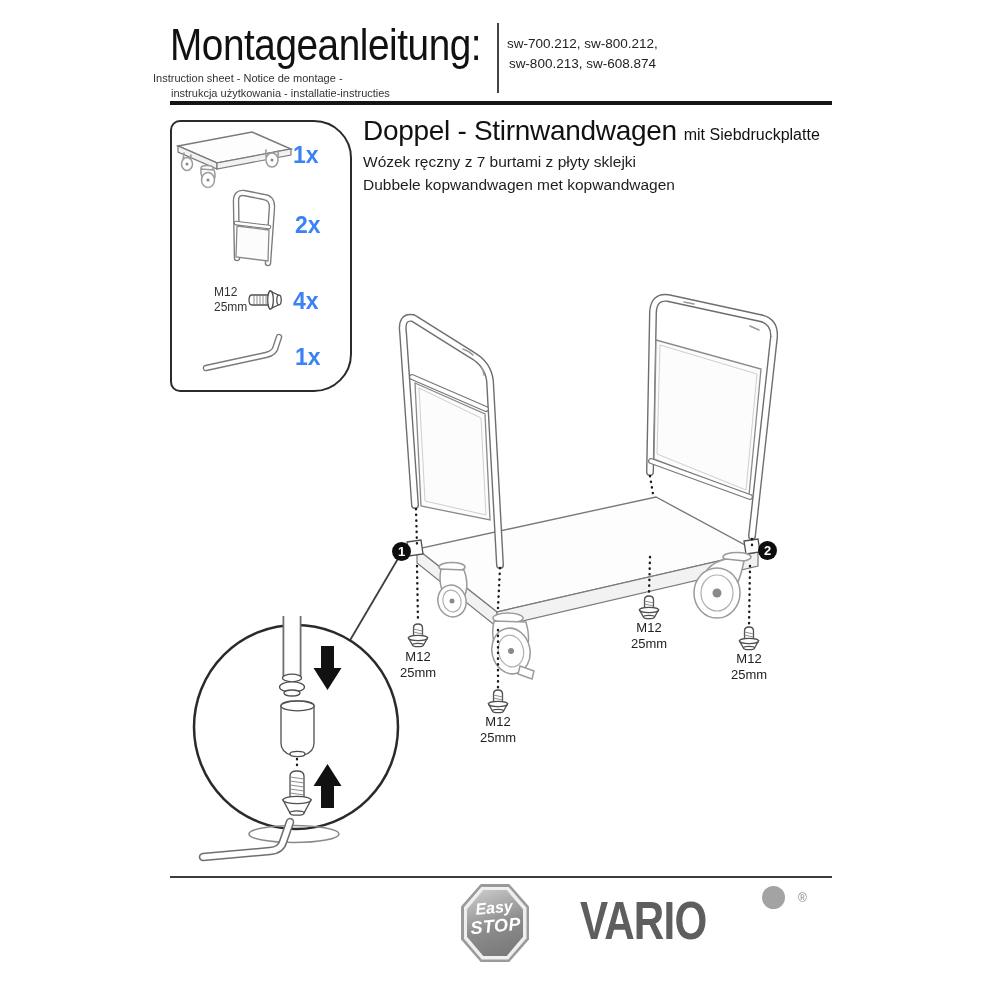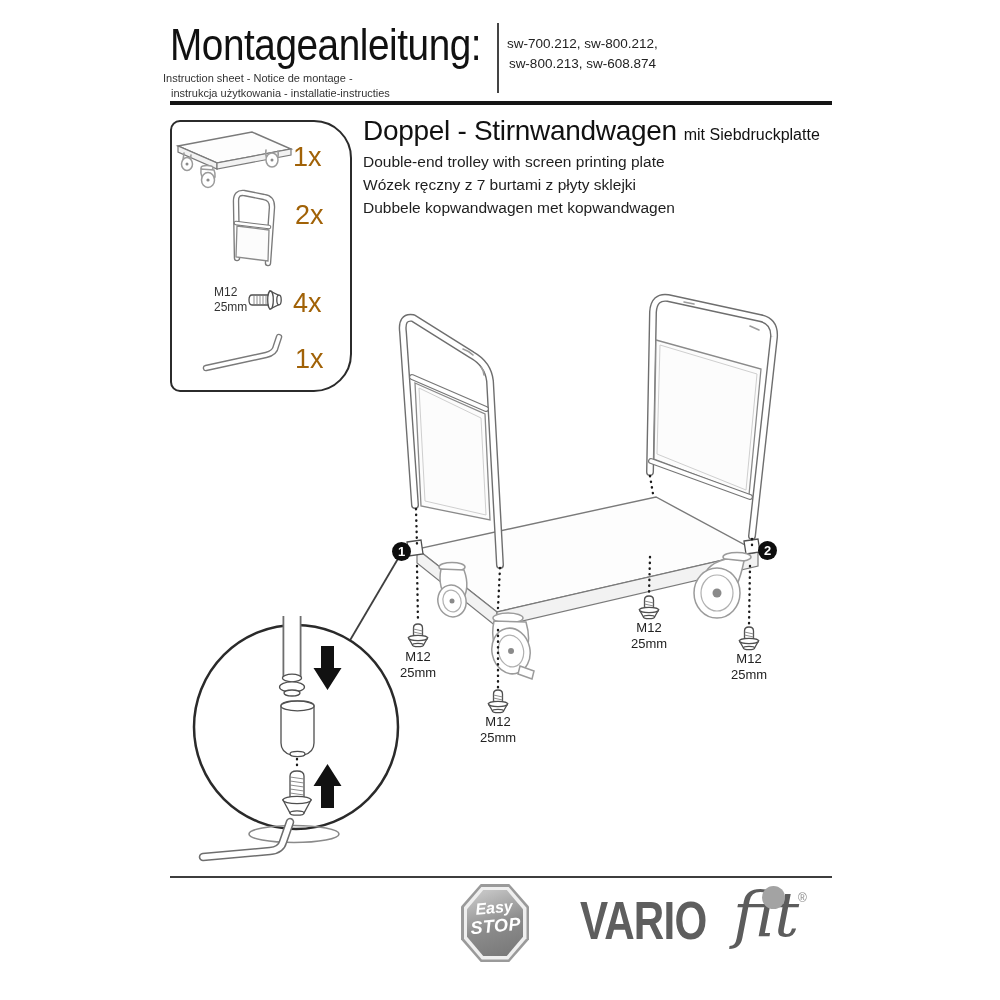--- a/index.html
+++ b/index.html
@@ -17,21 +17,21 @@
   .model-numbers { font-size:13.5px; line-height:20px; color:#222; white-space:nowrap; }
   .header-sub { font-size:11px; color:#333; white-space:nowrap; }
   .v-divider { width:1.5px; background:#444; }
   .h-rule { background:#151515; }
 
   
   .parts-box {
     border:2.5px solid #2b2b2b; border-radius:10px 38px 38px 10px;
     background:#ffffff;
   }
-  .qty { font-size:27px; font-weight:400; color:#a16207; white-space:nowrap; }
+  .qty { font-size:23px; font-weight:700; color:#3b82f6; white-space:nowrap; }
   .small-label { font-size:12px; color:#333; line-height:15px; white-space:nowrap; }
 
   
   .prod-title { font-size:28px; color:#111; white-space:nowrap; letter-spacing:-0.3px; }
   .prod-title-suffix { font-size:16px; color:#111; margin-left:7px; }
   .prod-sub { font-size:15.5px; line-height:22.8px; color:#1e1e1e; white-space:nowrap; }
 
   
   .screw-label { width:64px; text-align:center; font-size:13px; line-height:16px; color:#222; }
   .badge {
@@ -79,38 +79,37 @@
 <body>
 
 <div id="page">
 
   <div class="abs main-title" style="left:170px; top:22px;">Montageanleitung:</div>
   <div class="abs v-divider" style="left:497px; top:23px; height:70px;"></div>
   <div class="abs model-numbers" style="left:507px; top:34px;text-align:center;">
     <div>sw-700.212, sw-800.212,</div>
     <div>sw-800.213, sw-608.874</div>
   </div>
-  <div class="abs header-sub" style="left:163px; top:72px;">Instruction sheet - Notice de montage -</div>
+  <div class="abs header-sub" style="left:153px; top:72px;">Instruction sheet - Notice de montage -</div>
   <div class="abs header-sub" style="left:171px; top:87px;">instrukcja użytkowania - installatie-instructies</div>
   <div class="abs h-rule" style="left:170px; top:101px; width:662px; height:3.5px;"></div>
 
   <div class="abs parts-box" style="left:170px; top:120px; width:178px; height:268px;"></div>
   <div class="abs qty" style="left:293px; top:142px;">1x</div>
-  <div class="abs qty" style="left:295px; top:200px;">2x</div>
+  <div class="abs qty" style="left:295px; top:212px;">2x</div>
   <div class="abs qty" style="left:293px; top:288px;">4x</div>
   <div class="abs qty" style="left:295px; top:344px;">1x</div>
   <div class="abs small-label" style="left:214px; top:285px;">M12</div>
   <div class="abs small-label" style="left:214px; top:300px;">25mm</div>
 
   <div class="abs" style="left:363px; top:115px;">
     <div style="white-space:nowrap;">
       <span class="prod-title">Doppel - Stirnwandwagen</span><span class="prod-title-suffix">mit Siebdruckplatte</span>
     </div>
     <div style="margin-top:4px;">
-      <div class="prod-sub">Double-end trolley with screen printing plate</div>
       <div class="prod-sub">Wózek ręczny z 7 burtami z płyty sklejki</div>
       <div class="prod-sub">Dubbele kopwandwagen met kopwandwagen</div>
     </div>
   </div>
 
   <svg class="abs" style="left:0; top:0;" width="1000" height="1000" viewBox="0 0 1000 1000">
 
     <g>
       <polygon class="face" points="178,146 252,132 291,149 217,163"></polygon>
       <polygon class="face2" points="178,146 178,152 217,169 217,163"></polygon>
@@ -294,17 +293,16 @@
   <div class="abs octa o1" style="left:461px; top:884px;">
     <div class="octa o2"></div>
     <div class="octa o3"></div>
     <div class="stop-text">
       <div class="stop-line1">Easy</div>
       <div class="stop-line2">STOP</div>
     </div>
   </div>
 
   <div class="abs brand-vario" style="left:580px; top:893px;">VARIO</div>
-  <div class="abs brand-fit" style="left:733px; top:884px;">fit</div>
   <div class="abs brand-dot" style="left:762px; top:886px;"></div>
   <div class="abs brand-reg" style="left:798px; top:891px;">®</div>
 
 </div>
 
 </body></html>

